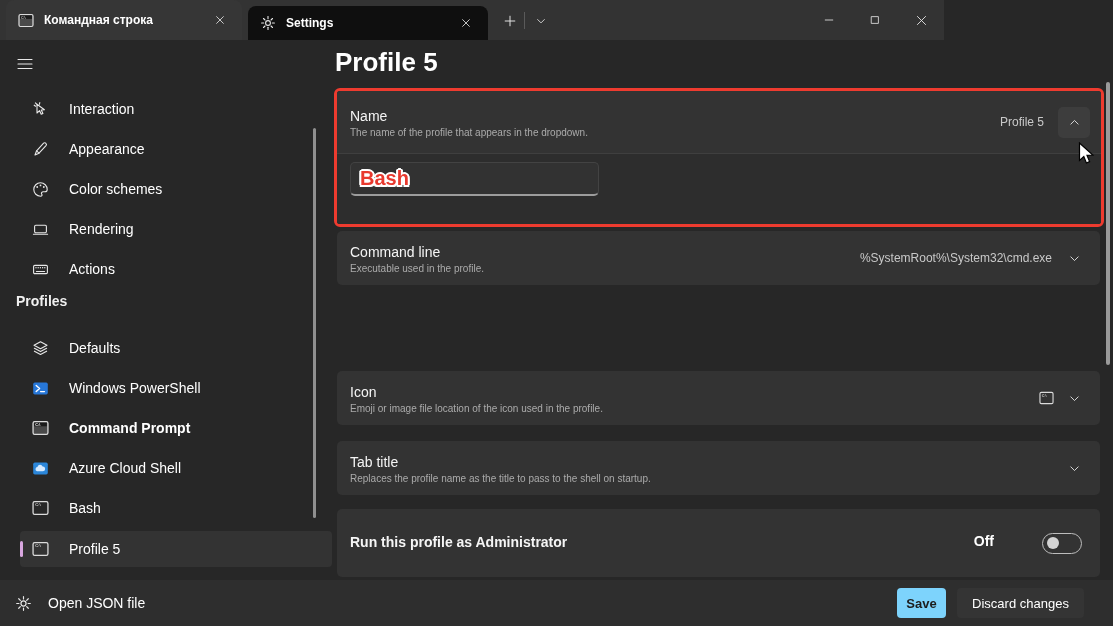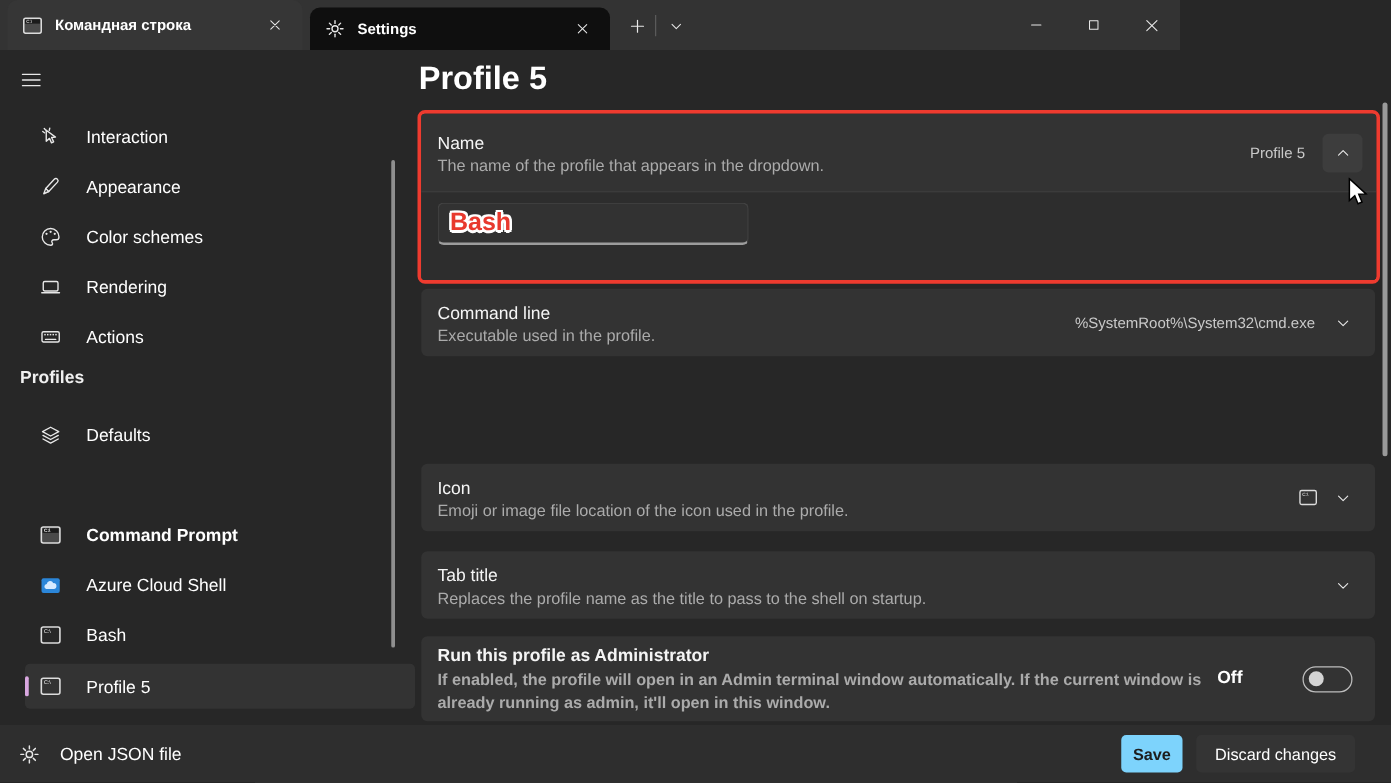--- a/index.html
+++ b/index.html
@@ -31,21 +31,21 @@
   .side-scrollbar { position:absolute; left:313px; top:88px; width:3px; height:390px; border-radius:2px; background:#8f8f8f; }
 
   
   .main { position:absolute; top:40px; left:330px; width:783px; height:540px; }
   .page-title { position:absolute; left:5px; top:7px; font-size:26px; font-weight:bold; color:#ffffff; }
 
   .card { position:absolute; left:7px; width:763px; background:#333333; border-radius:5px; }
   .card-row { display:flex; align-items:center; height:54px; padding:0 18px 0 13px; }
   .card-texts { flex:1; min-width:0; padding-top:1px; }
   .card-title { font-size:14px; color:#f5f5f5; margin-bottom:3px; }
-  .card-desc { font-size:13px; color:#ababab; }
+  .card-desc { font-size:10px; color:#ababab; }
   .card-value { font-size:12px; color:#c9c9c9; white-space:nowrap; margin-right:14px; }
   .chev { width:16px; height:16px; display:flex; align-items:center; justify-content:center; flex:none; }
 
   
   .annotation-box { position:absolute; left:4px; top:48px; width:770px; height:139px; border:3px solid #ee3b2f; border-radius:6px; }
   .name-card { position:absolute; left:0; top:0; width:764px; height:133px; background:#333333; border-radius:3px; overflow:hidden; }
   .name-top { display:flex; align-items:center; height:62px; padding:0 11px 0 13px; }
   .name-divider { height:1px; background:#3f3f3f; width:100%; }
   .name-expanded { height:70px; background:#2d2d2d; position:relative; }
   .expander-btn { width:32px; height:31px; background:#3d3d3d; border-radius:5px; display:flex; align-items:center; justify-content:center; flex:none; }
@@ -230,20 +230,30 @@
       <span class="nav-icon">
         <svg width="17" height="17" viewBox="0 0 17 17">
           <path d="M8.5 1.8 L15 5.3 L8.5 8.8 L2 5.3 Z" class="icon-stroke"></path>
           <path d="M2.4 8.3 L8.5 11.6 L14.6 8.3" class="icon-stroke"></path>
           <path d="M2.4 11.2 L8.5 14.5 L14.6 11.2" class="icon-stroke"></path>
         </svg>
       </span>
       <span class="nav-label">Defaults</span>
     </div>
 
+    <div class="nav-item" style="top:330px;">
+      <span class="nav-icon">
+        <svg width="17" height="17" viewBox="0 0 17 17">
+          <rect x="1.2" y="2.6" width="14.6" height="11.8" rx="1.6" fill="#2777d8"></rect>
+          <path d="M4.2 5.4 L7.6 8.5 L4.2 11.6" stroke="#fff" stroke-width="1.4" fill="none" stroke-linecap="round" stroke-linejoin="round"></path>
+          <path d="M8.6 11.6 H12.4" stroke="#fff" stroke-width="1.4" stroke-linecap="round"></path>
+        </svg>
+      </span>
+      <span class="nav-label">Windows PowerShell</span>
+    </div>
 
     <div class="nav-item" style="top:370px;font-weight:bold;">
       <span class="nav-icon">
         <svg width="17" height="16" viewBox="0 0 16 15">
           <rect x="1" y="1.5" width="14" height="12" rx="1.5" fill="#4a4a4a" stroke="#dcdcdc" stroke-width="1.2"></rect>
           <rect x="2" y="2.5" width="12" height="3.4" fill="#1b1b1b"></rect>
           <text x="3" y="5.6" font-size="3.6" fill="#ffffff" font-family="Liberation Sans, sans-serif">C:\</text>
         </svg>
       </span>
       <span class="nav-label">Command Prompt</span>
@@ -358,21 +368,20 @@
               <path d="M3.5 6 L8 10.5 L12.5 6" class="icon-stroke" stroke-width="1.4"></path>
             </svg>
         </span>
       </div>
     </div>
 
     <div class="card" style="top:469px; height:68px;">
       <div class="card-row" style="height:68px;font-weight:bold;">
         <div class="card-texts" style="max-width:645px;">
           <div class="card-title">Run this profile as Administrator</div>
-          <div class="card-desc" style="line-height:1.4;">If enabled, the profile will open in an Admin terminal window automatically. If the current window is already running as admin, it'll open in this window.</div>
         </div>
         <div class="toggle-group">
           <span class="toggle-label">Off</span>
           <div class="toggle">
             <div class="toggle-knob"></div>
           </div>
         </div>
       </div>
     </div>
 

